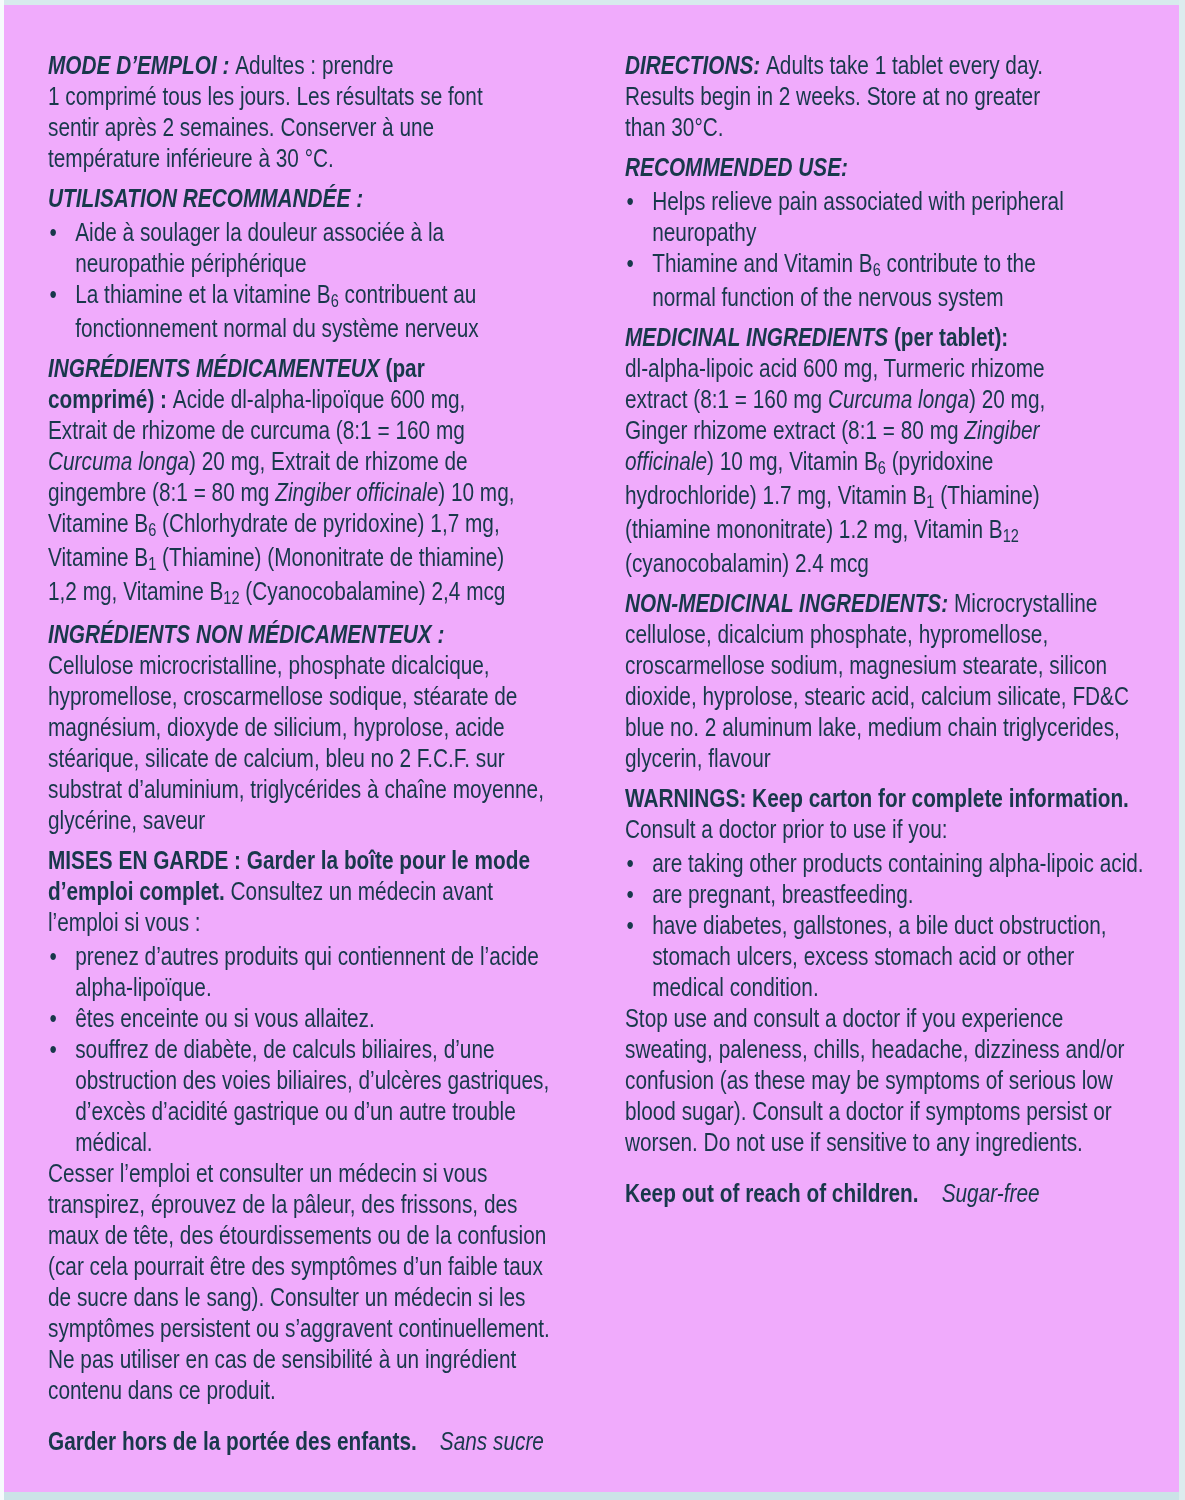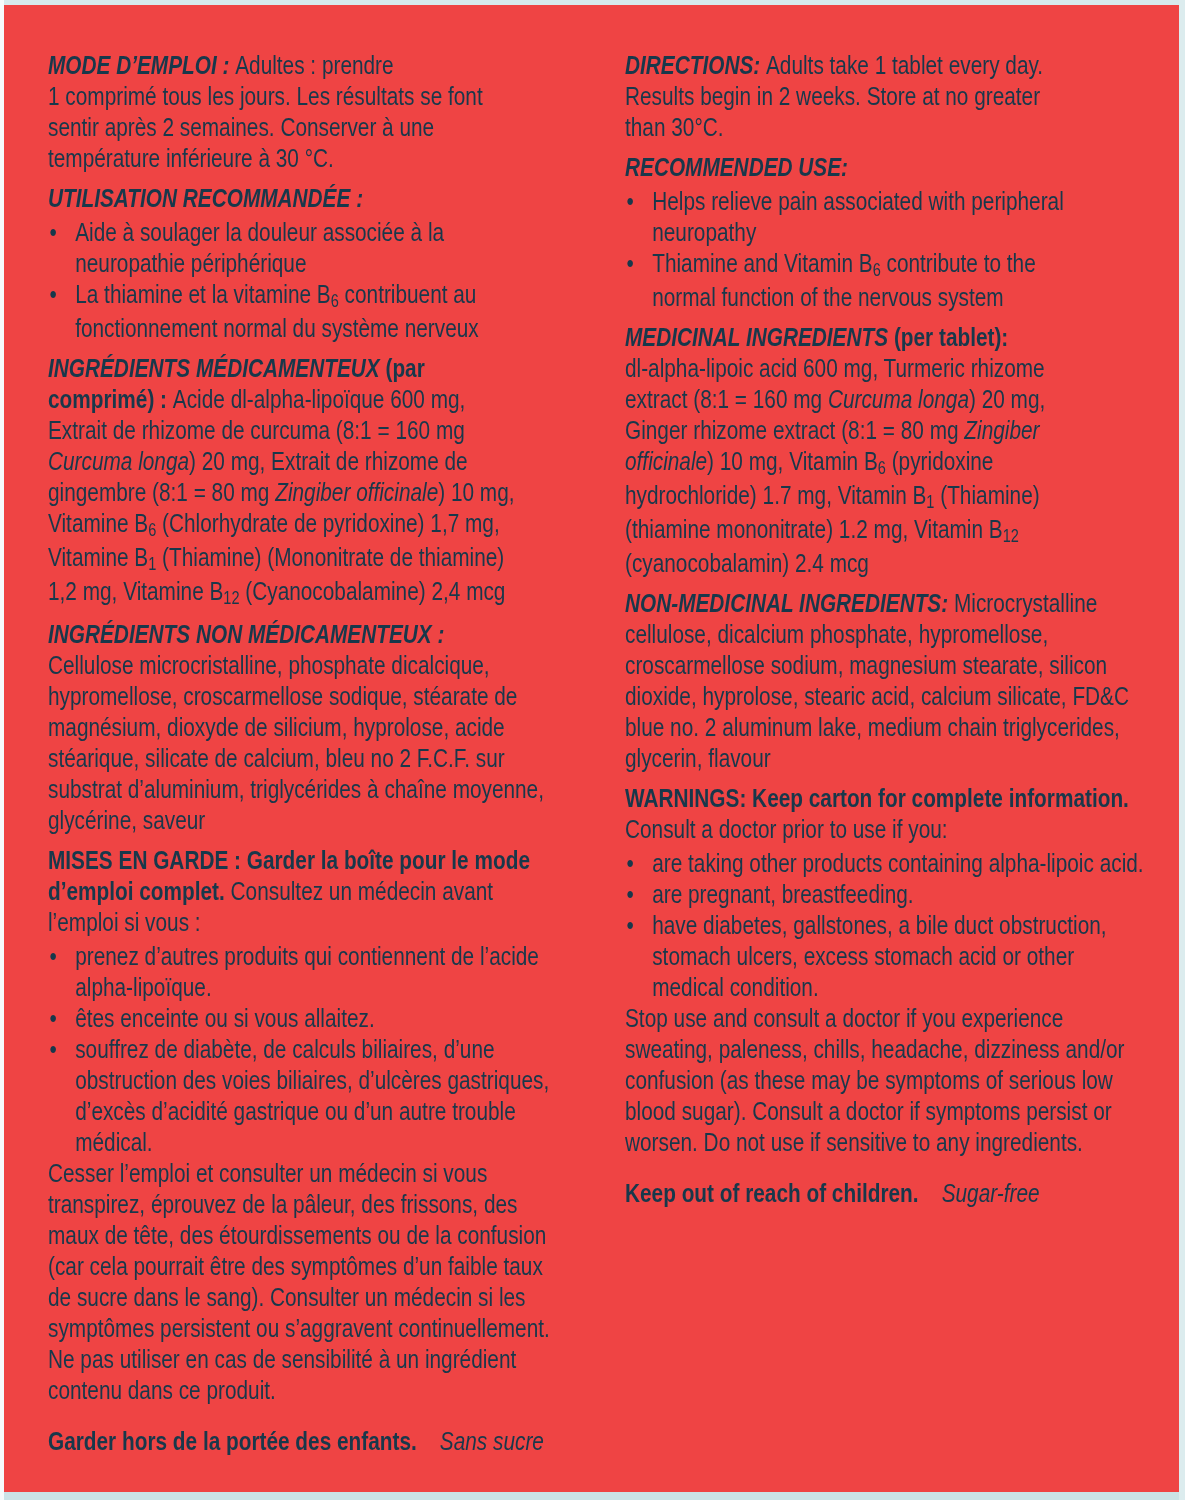--- a/index.html
+++ b/index.html
@@ -1,21 +1,21 @@
 <!DOCTYPE html>
 <html><head>
 <meta charset="utf-8">
 <style>
   html,body{margin:0;padding:0;}
   body{
     width:1185px;height:1500px;position:relative;overflow:hidden;
     background:#bad9dd;
     font-family:"Liberation Sans", sans-serif;
   }
-  .label-panel{position:absolute;inset:0;background:#ef4444;}
+  .label-panel{position:absolute;inset:0;background:#f0abfc;}
   .edge{position:absolute;}
   .edge-left{left:0;top:0;width:4px;height:100%;background:#f6fbfc;}
   .edge-top{left:0;top:0;width:100%;height:5px;background:#d7eaed;}
   .edge-right{right:0;top:0;width:6px;height:100%;background:#dcecee;}
   .edge-bottom{left:0;bottom:0;width:100%;height:8px;background:#cbe3e7;}
 
   .col{
     position:absolute;top:50px;width:660px;
     transform:scaleX(0.8);transform-origin:0 0;
     color:#18384b;font-size:26px;

